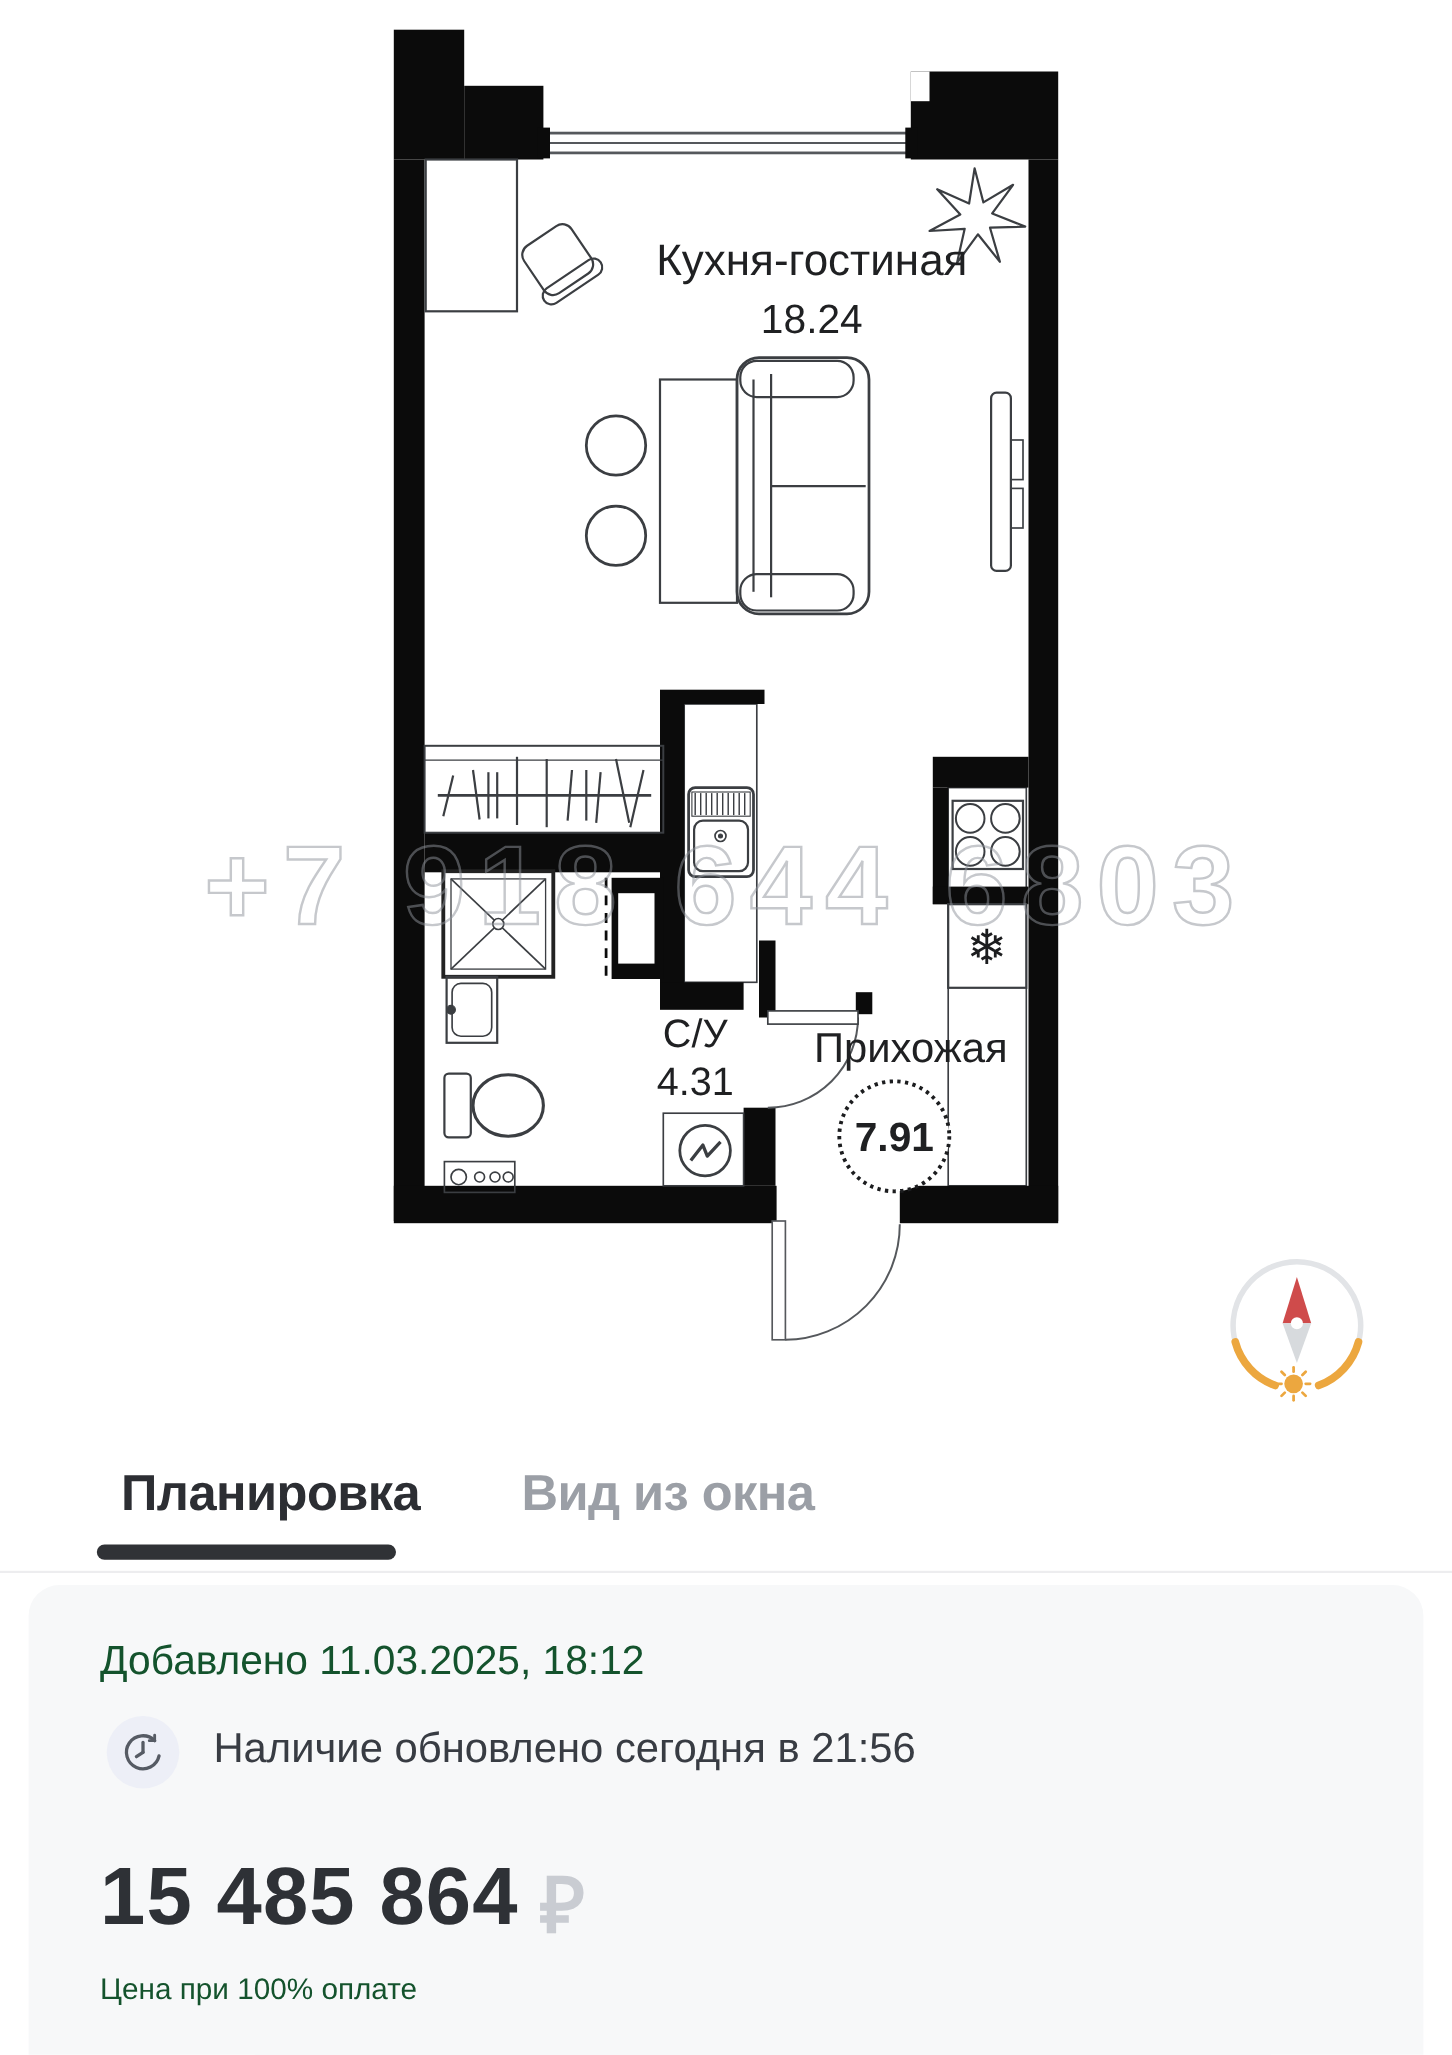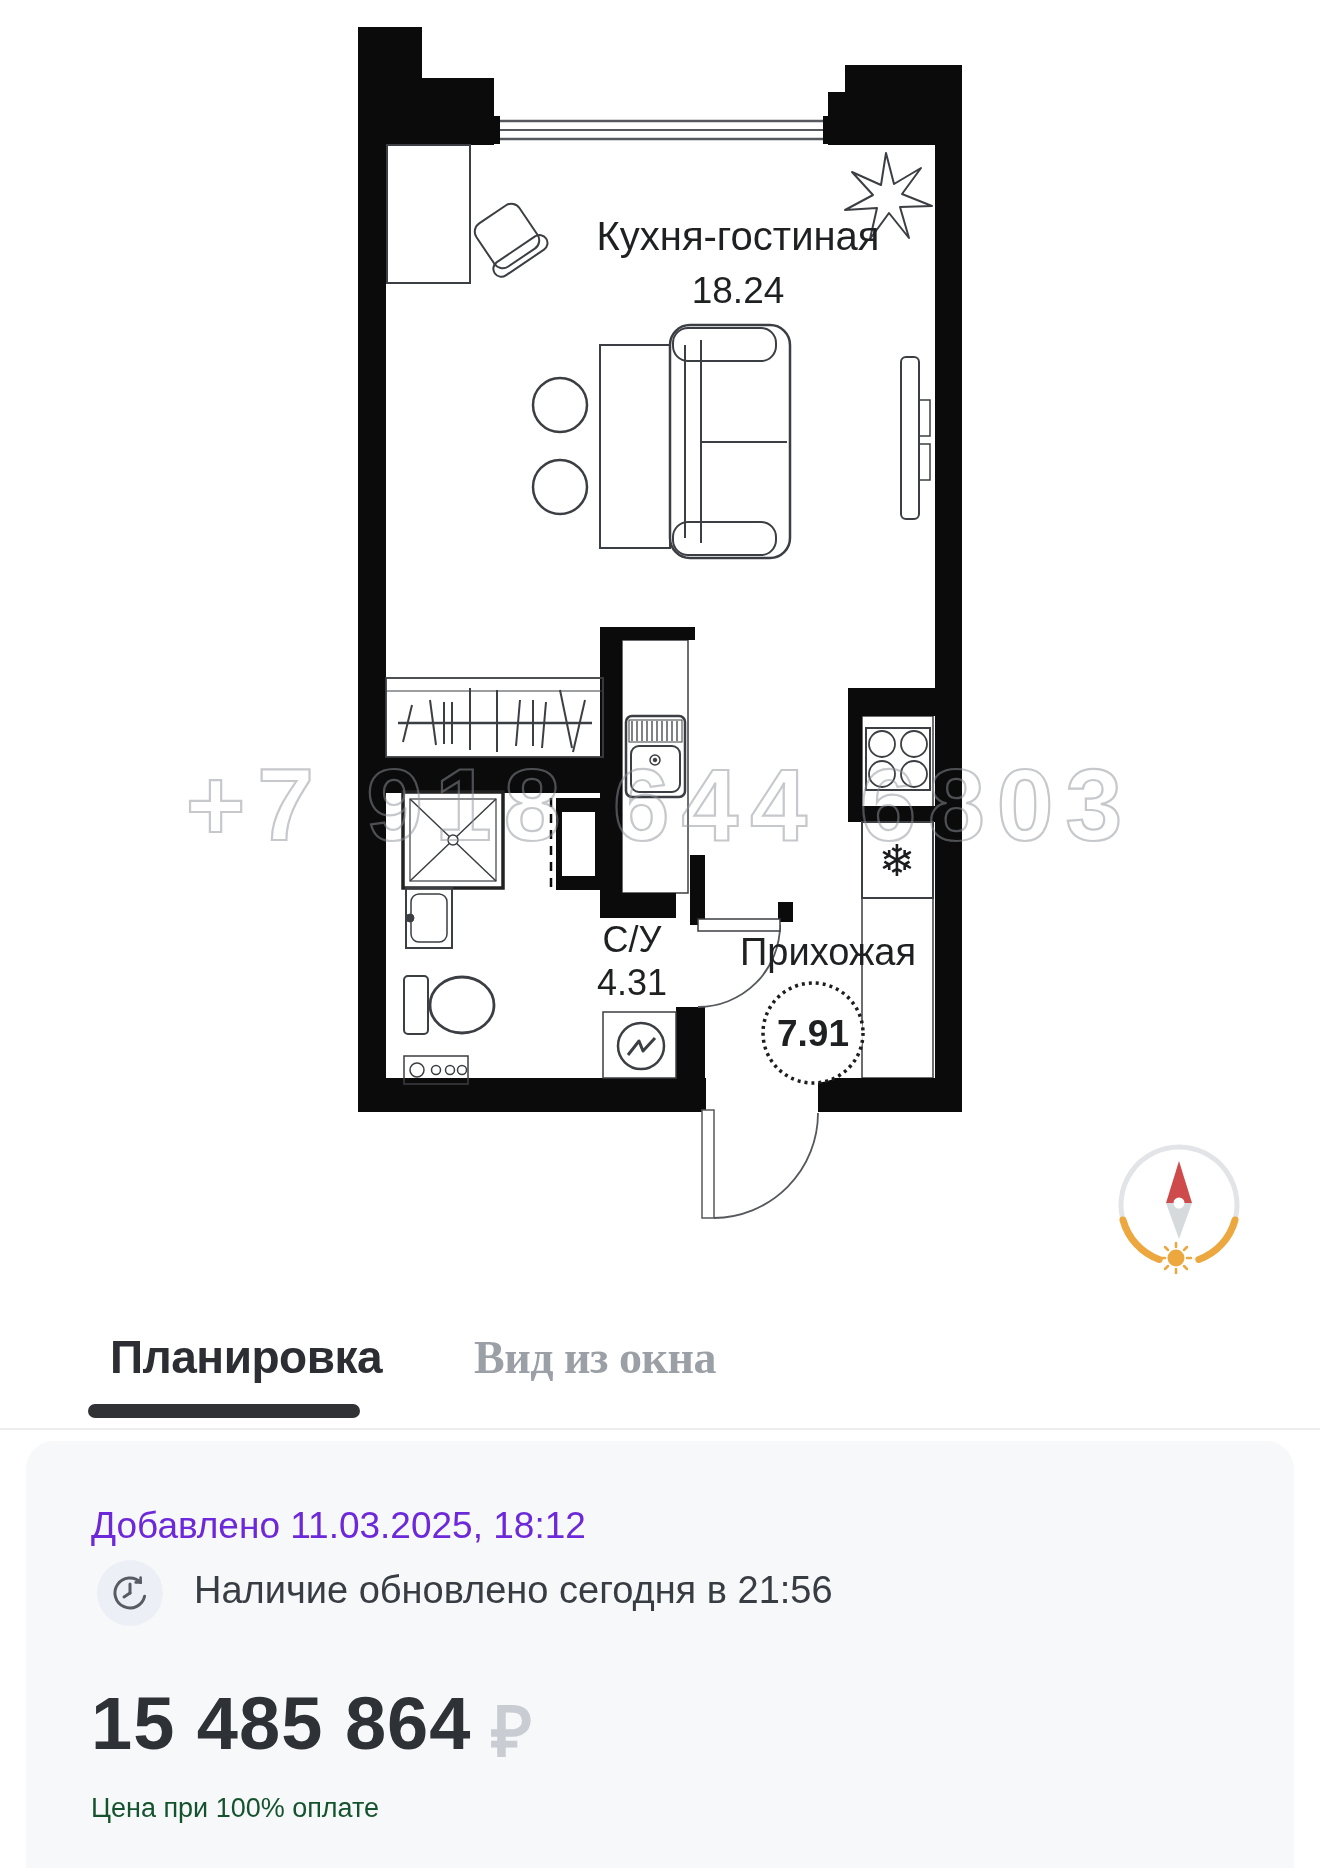--- a/index.html
+++ b/index.html
@@ -5,29 +5,29 @@
   html,body{margin:0;padding:0;background:#ffffff;}
   body{width:1320px;height:1868px;position:relative;overflow:hidden;
        font-family:"Liberation Sans", sans-serif;}
   .screen{position:absolute;inset:0;}
   svg text{font-family:"Liberation Sans", sans-serif;}
 
   
   .tabs{position:absolute;left:88px;top:1330px;display:flex;align-items:center;margin-left:22px;}
   .tab{font-size:46px;font-weight:700;color:#9b9fa6;letter-spacing:-.5px;cursor:pointer;display:flex;align-items:center;}
   .tab.active{color:#2c2e33;}
-  .tab+.tab{margin-left:92px;font-family:Liberation Serif, serif;}
+  .tab+.tab{margin-left:92px;}
   .tab .expand-ic{margin-right:16px;display:inline-block;}
   .tab-underline{position:absolute;left:88px;top:1404px;width:272px;height:14px;border-radius:8px;background:#303236;}
   .tabs-divider{position:absolute;left:0;top:1428px;width:1320px;height:2px;background:#ededef;}
 
   
   .card{position:absolute;left:26px;top:1441px;width:1268px;height:427px;
         background:#f7f8f9;border-radius:28px 28px 0 0;}
-  .added{position:absolute;left:65px;top:64px;font-size:37px;color:#6d28d9;}
+  .added{position:absolute;left:65px;top:48px;font-size:37px;color:#14532d;}
   .clock-badge{position:absolute;left:71px;top:119px;width:66px;height:66px;border-radius:50%;
         background:#edeff7;display:flex;align-items:center;justify-content:center;}
   .avail-text{position:absolute;left:168px;top:128px;font-size:38px;font-weight:500;color:#383c43;}
   .price-row{position:absolute;left:65px;top:240px;display:flex;align-items:flex-start;}
   .price{font-size:74px;font-weight:800;color:#2e3136;letter-spacing:1px;}
   .currency{font-size:70px;font-weight:700;color:#c9ccd2;margin-left:20px;}
   .price-note{position:absolute;left:65px;top:352px;font-size:27px;color:#14532d;}
 </style>
 </head>
 <body>

